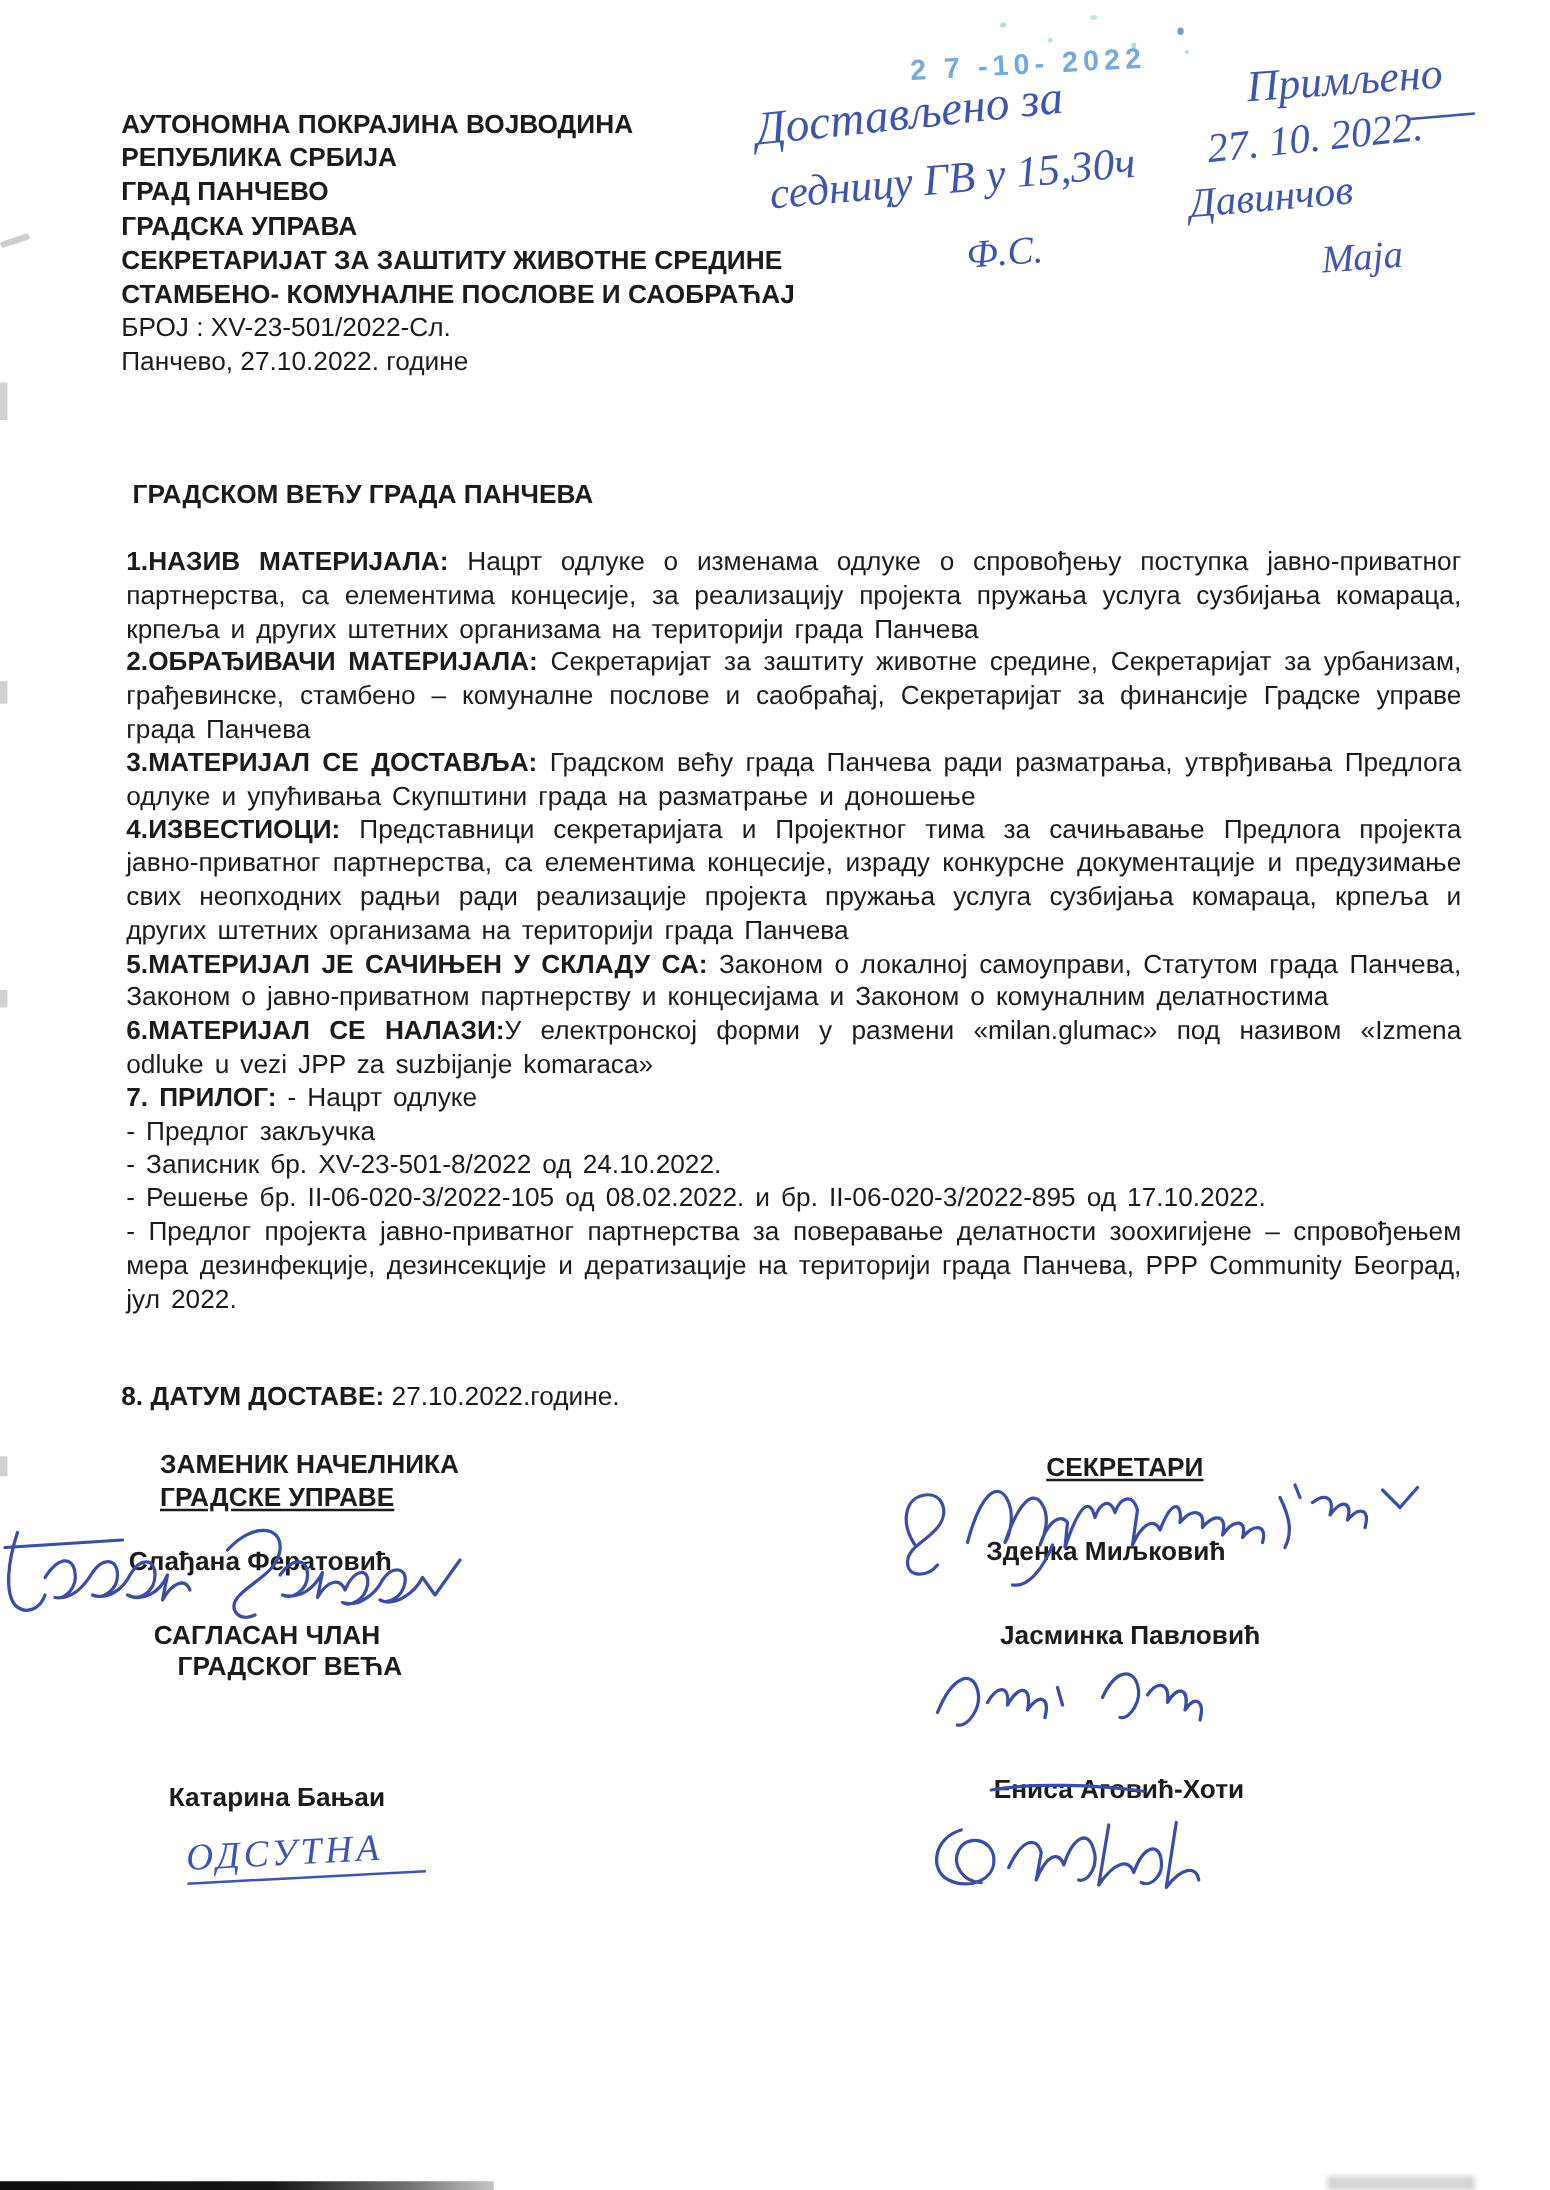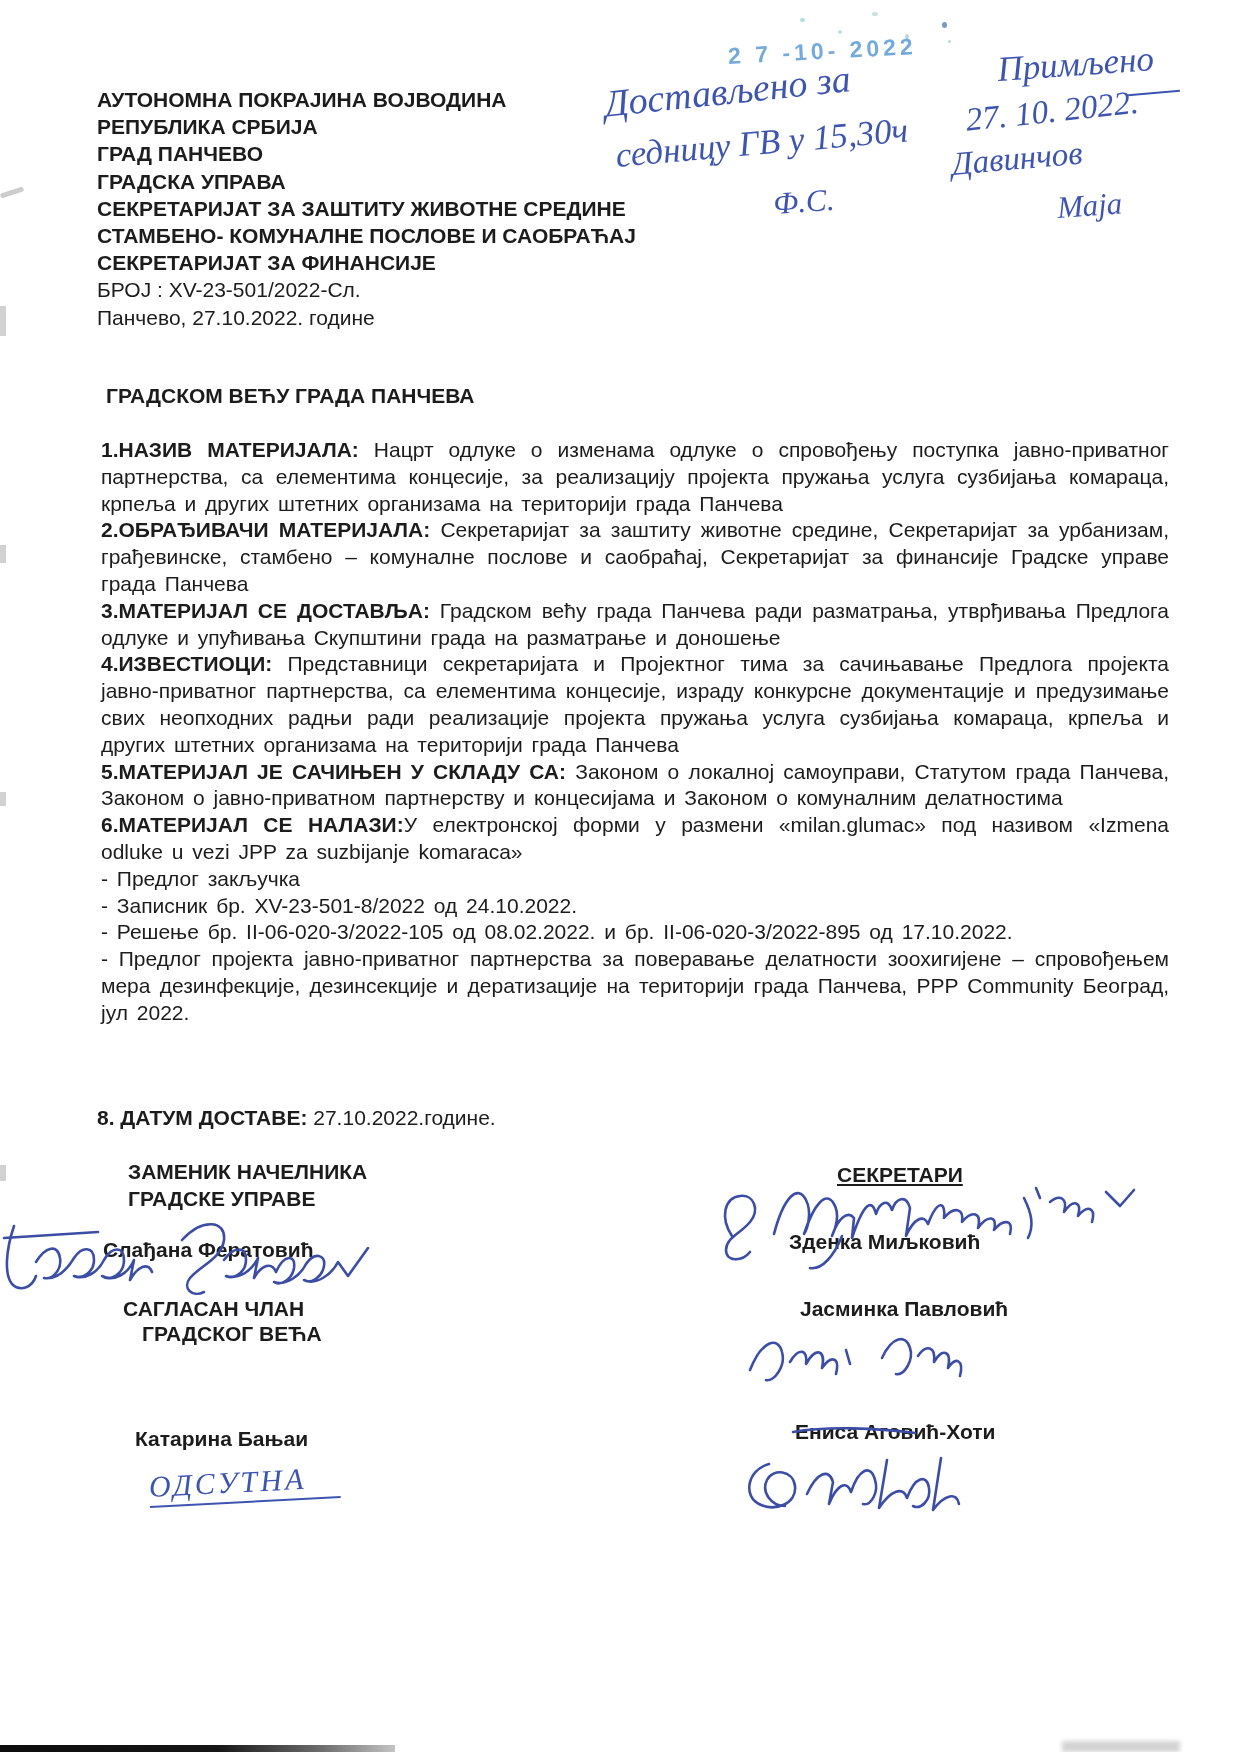--- a/index.html
+++ b/index.html
@@ -63,46 +63,46 @@
   <div class="hw" style="left:950px;top:146px;font-size:33px;transform:rotate(-5deg);">Давинчов</div>
   <div class="hw" style="left:1056px;top:190px;font-size:31px;transform:rotate(-4deg);">Маја</div>
 
   <div class="header-block">
     <div class="header-line">АУТОНОМНА ПОКРАЈИНА ВОЈВОДИНА</div>
     <div class="header-line">РЕПУБЛИКА СРБИЈА</div>
     <div class="header-line">ГРАД ПАНЧЕВО</div>
     <div class="header-line">ГРАДСКА УПРАВА</div>
     <div class="header-line">СЕКРЕТАРИЈАТ  ЗА ЗАШТИТУ ЖИВОТНЕ СРЕДИНЕ</div>
     <div class="header-line">СТАМБЕНО- КОМУНАЛНЕ ПОСЛОВЕ И САОБРАЋАЈ</div>
-    <div class="header-line">СЕКРЕТАРИЈАТ ЗА ФИНАНСИЈЕ</div>
     <div class="header-line regular">БРОЈ : XV-23-501/2022-Сл.</div>
     <div class="header-line regular">Панчево, 27.10.2022. године</div>
   </div>
 
   <div class="addressee">ГРАДСКОМ ВЕЋУ  ГРАДА ПАНЧЕВА</div>
 
   <div class="body-block">
     <p><b>1.НАЗИВ  МАТЕРИЈАЛА:</b><span> Нацрт одлуке о изменама одлуке о спровођењу поступка јавно-приватног партнерства, са елементима концесије, за реализацију пројекта пружања услуга сузбијања комараца, крпеља и других штетних организама на територији града Панчева</span></p>
     <p><b>2.ОБРАЂИВАЧИ МАТЕРИЈАЛА:</b><span> Секретаријат  за заштиту животне средине,  Секретаријат за урбанизам, грађевинске, стамбено – комуналне послове и саобраћај, Секретаријат за финансије Градске управе града Панчева</span></p>
     <p><b>3.МАТЕРИЈАЛ СЕ ДОСТАВЉА:</b><span> Градском већу града Панчева ради разматрања, утврђивања Предлога одлуке и упућивања Скупштини града на разматрање и доношење</span></p>
     <p><b>4.ИЗВЕСТИОЦИ:</b><span> Представници секретаријата и Пројектног тима за  сачињавање Предлога пројекта јавно-приватног партнерства, са елементима концесије, израду конкурсне документације и предузимање свих неопходних радњи ради реализације пројекта  пружања услуга сузбијања комараца, крпеља и других штетних организама на територији града Панчева</span></p>
     <p><b>5.МАТЕРИЈАЛ ЈЕ САЧИЊЕН У СКЛАДУ СА:</b><span> Законом о локалној самоуправи, Статутом града Панчева,  Законом о јавно-приватном партнерству и концесијама и Законом о комуналним делатностима</span></p>
     <p><b>6.МАТЕРИЈАЛ СЕ НАЛАЗИ:</b><span>У електронској форми у размени «milan.glumac» под називом «Izmena odluke u vezi JPP za  suzbijanje komaraca»</span></p>
+    <p><b>7. ПРИЛОГ:</b><span> - Нацрт одлуке</span></p>
     <div>- Предлог закључка</div>
     <div>- Записник бр. XV-23-501-8/2022 од 24.10.2022.</div>
     <div>- Решење бр. II-06-020-3/2022-105 од 08.02.2022. и бр. II-06-020-3/2022-895 од 17.10.2022.</div>
     <div>- Предлог пројекта јавно-приватног партнерства за поверавање делатности зоохигијене – спровођењем мера дезинфекције, дезинсекције и дератизације на територији града Панчева, PPP Community Београд, јул 2022.</div>
   </div>
 
   <div class="delivery-date">
     <b>8. ДАТУМ ДОСТАВЕ:</b><span> 27.10.2022.године.</span>
   </div>
 
   <div class="sig-line" style="left:128px;top:1160px;">ЗАМЕНИК НАЧЕЛНИКА</div>
-  <div class="sig-line" style="left:128px;top:1187px;">ГРАДСКЕ УПРАВЕ</div>
+  <div class="sig-line" style="left:128px;top:1187px;text-decoration:underline;">ГРАДСКЕ УПРАВЕ</div>
   <div class="sig-line" style="left:103px;top:1238px;">Слађана Фератовић</div>
   <div class="sig-line" style="left:123px;top:1297px;text-align:right;">САГЛАСАН ЧЛАН</div>
   <div class="sig-line" style="left:142px;top:1322px;">ГРАДСКОГ ВЕЋА</div>
   <div class="sig-line" style="left:135px;top:1427px;">Катарина  Бањаи</div>
   <div class="hw hw-underline" style="left:148px;top:1470px;font-size:30px;letter-spacing:3px;transform:rotate(-3deg);">ОДСУТНА</div>
 
   <div class="sig-line" style="left:837px;top:1163px;text-decoration:underline;">СЕКРЕТАРИ</div>
   <div class="sig-line" style="left:789px;top:1230px;">Зденка Миљковић</div>
   <div class="sig-line" style="left:800px;top:1297px;">Јасминка Павловић</div>
   <div class="sig-line" style="left:795px;top:1420px;">Ениса Аговић-Хоти</div>

